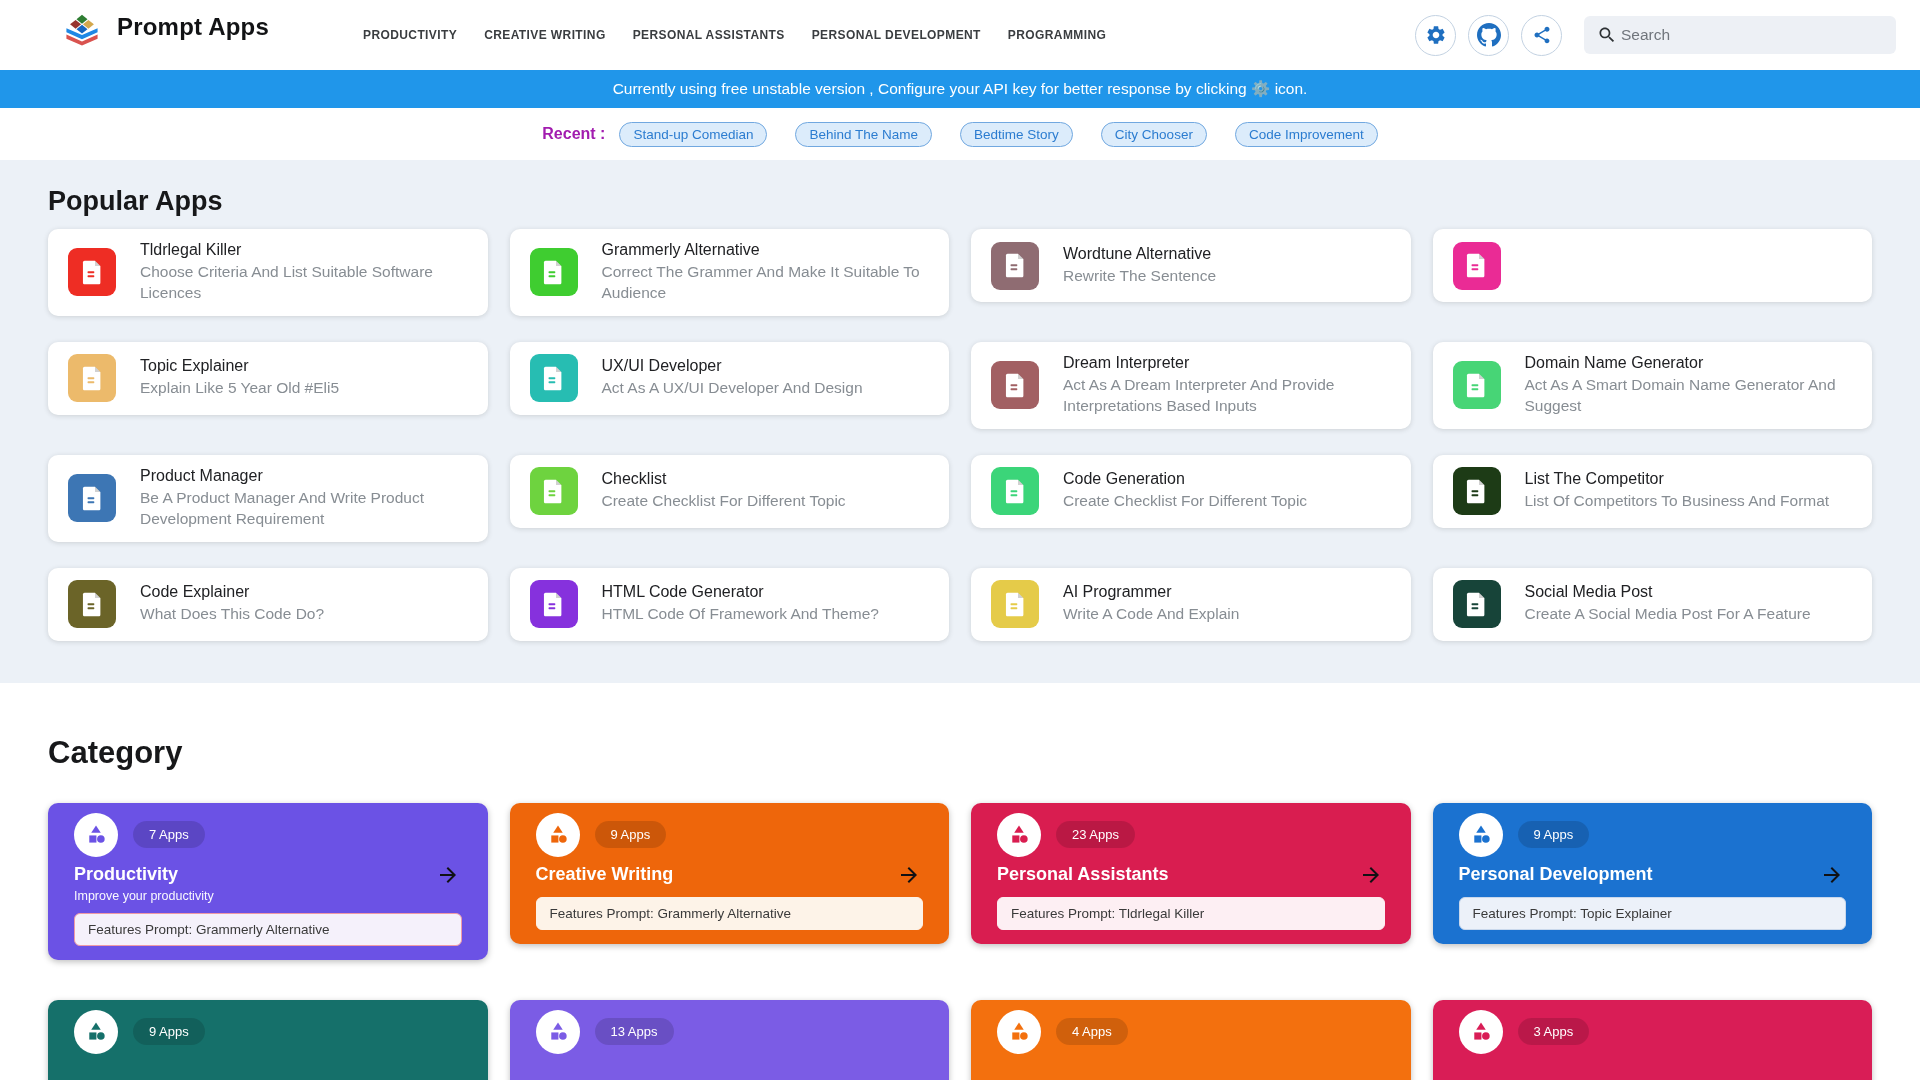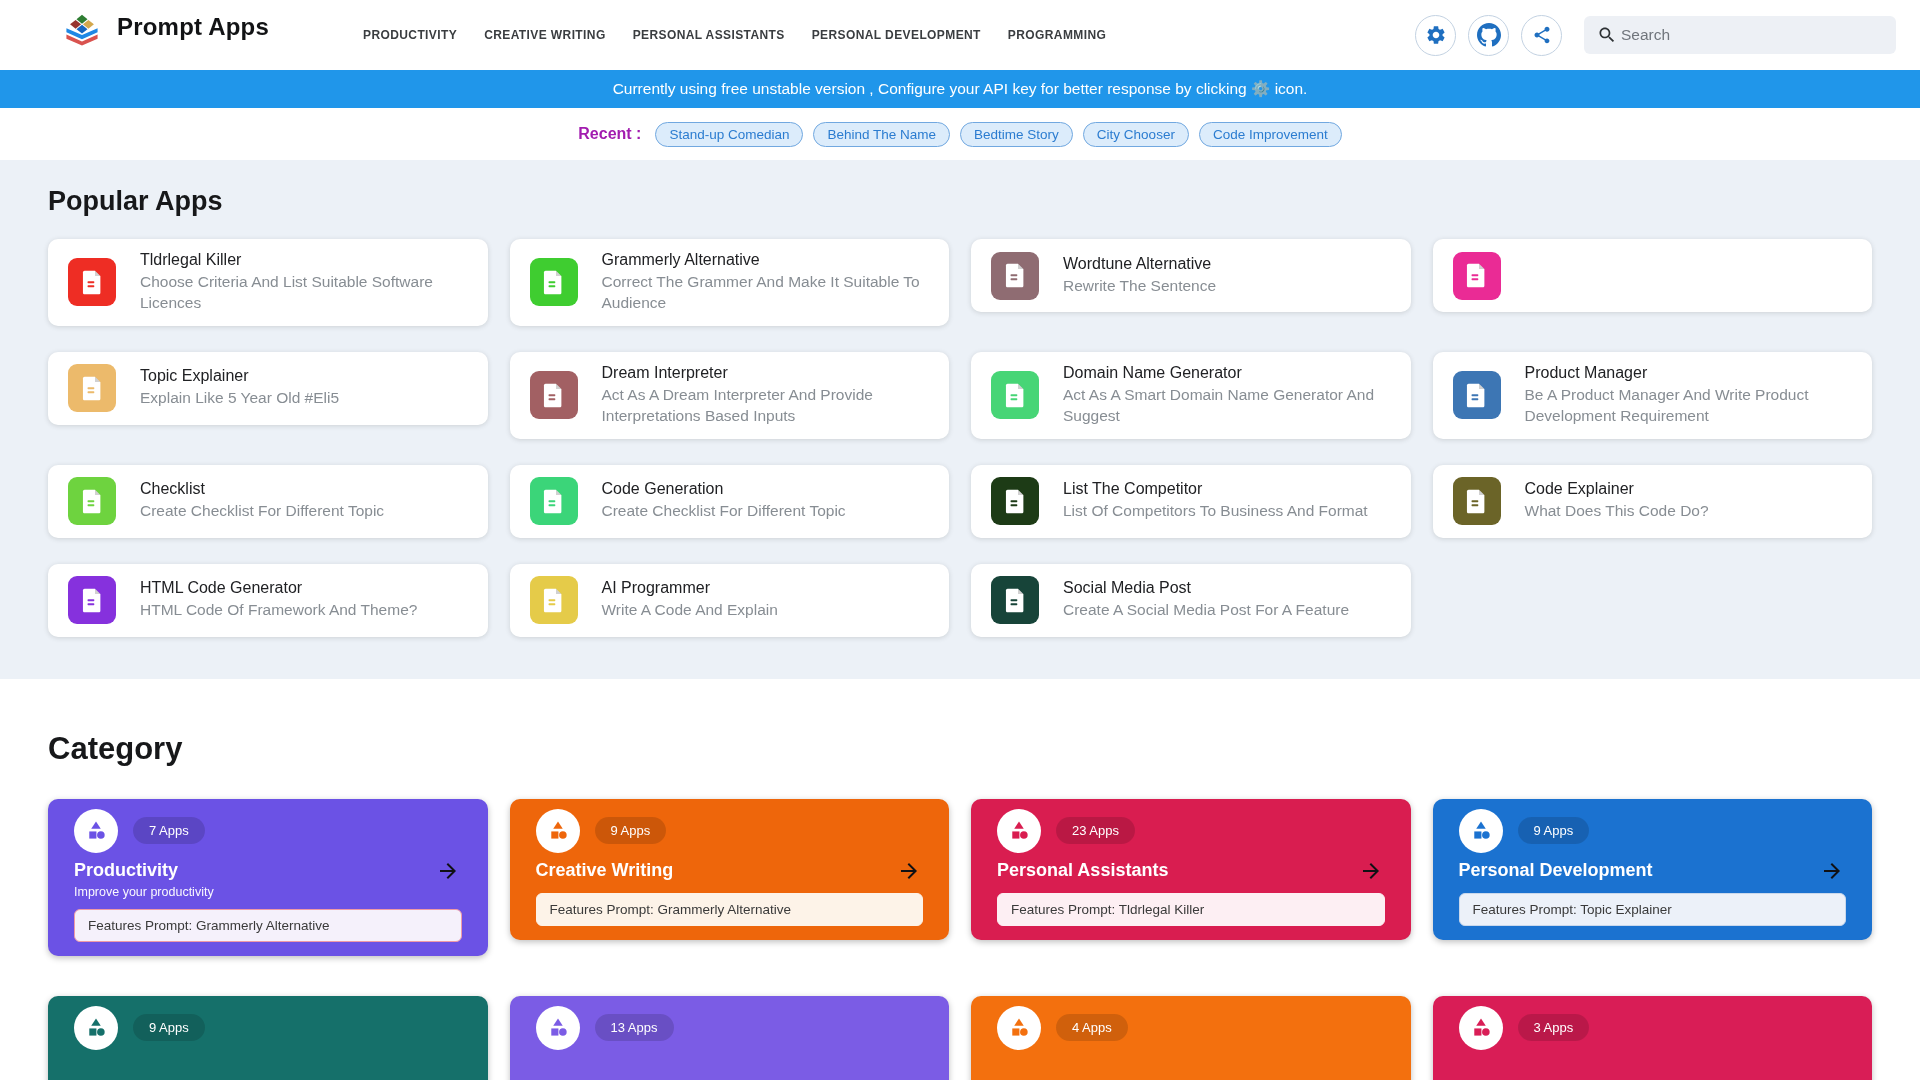--- a/index.html
+++ b/index.html
@@ -27,28 +27,28 @@
   .search-box input::placeholder { color:#70757c; }
 
   
   .banner { height:38px; background:#2096ea; color:#fff; display:flex;
     align-items:center; justify-content:center; font-size:15.5px; }
 
   
   .recent { height:52px; background:#fff; display:flex; align-items:center;
     justify-content:center; gap:8px; }
   .recent-label { font-size:16px; font-weight:700; color:#a21caf; margin-right:6px; }
-  .pills { display:flex; gap:10px; }
+  .pills { display:flex; gap:28px; }
   .pill { font-size:13.5px; color:#2b7cd0; background:#dcecfb; border:1px solid #71a8e0;
     border-radius:999px; padding:4px 13px; cursor:pointer; white-space:nowrap; }
 
   
   .popular { background:#ecf1f7; padding:26px 48px 42px; }
   .section-title { font-size:27px; font-weight:800; color:#17181a; }
-  .popular .section-title { margin-bottom:22px; }
+  .popular .section-title { margin-bottom:12px; }
   .grid4 { display:grid; grid-template-columns:repeat(4,1fr); column-gap:22px;
     row-gap:26px; align-items:start; }
   .app-card { background:#fff; border-radius:10px; box-shadow:0 1px 5px rgba(60,64,67,.18);
     padding:12px 20px; display:flex; align-items:center; gap:24px; cursor:pointer;
     min-height:73px; }
   .app-icon { width:48px; height:48px; border-radius:9px; background:var(--c);
     display:flex; align-items:center; justify-content:center; flex:none; }
   .app-icon .doc { fill:#fff; }
   .app-icon .fold { fill:rgba(0,0,0,.18); }
   .app-icon .ln { fill:var(--c); }
@@ -221,20 +221,34 @@
             <rect class="ln" x="7.6" y="10.8" width="6" height="1.8" rx=".6"></rect>
             <rect class="ln" x="7.6" y="14.4" width="6" height="1.8" rx=".6"></rect>
           </svg>
         </div>
         <div class="app-text">
           <div class="app-title">Topic Explainer</div>
           <div class="app-sub">Explain Like 5 Year Old #Eli5</div>
         </div>
       </div>
 
+      <div class="app-card" style="--c: #27bdb2;">
+        <div class="app-icon">
+          <svg width="27" height="27" viewBox="0 0 24 24">
+            <path class="doc" d="M5 1.5h9.2l4.8 4.8V21c0 .83-.67 1.5-1.5 1.5H5c-.83 0-1.5-.67-1.5-1.5V3c0-.83.67-1.5 1.5-1.5z"></path>
+            <path class="fold" d="M14.2 1.5l4.8 4.8h-4.8z"></path>
+            <rect class="ln" x="7.6" y="10.8" width="6" height="1.8" rx=".6"></rect>
+            <rect class="ln" x="7.6" y="14.4" width="6" height="1.8" rx=".6"></rect>
+          </svg>
+        </div>
+        <div class="app-text">
+          <div class="app-title">UX/UI Developer</div>
+          <div class="app-sub">Act As A UX/UI Developer And Design</div>
+        </div>
+      </div>
 
       <div class="app-card" style="--c: #a26063;">
         <div class="app-icon">
           <svg width="27" height="27" viewBox="0 0 24 24">
             <path class="doc" d="M5 1.5h9.2l4.8 4.8V21c0 .83-.67 1.5-1.5 1.5H5c-.83 0-1.5-.67-1.5-1.5V3c0-.83.67-1.5 1.5-1.5z"></path>
             <path class="fold" d="M14.2 1.5l4.8 4.8h-4.8z"></path>
             <rect class="ln" x="7.6" y="10.8" width="6" height="1.8" rx=".6"></rect>
             <rect class="ln" x="7.6" y="14.4" width="6" height="1.8" rx=".6"></rect>
           </svg>
         </div>

